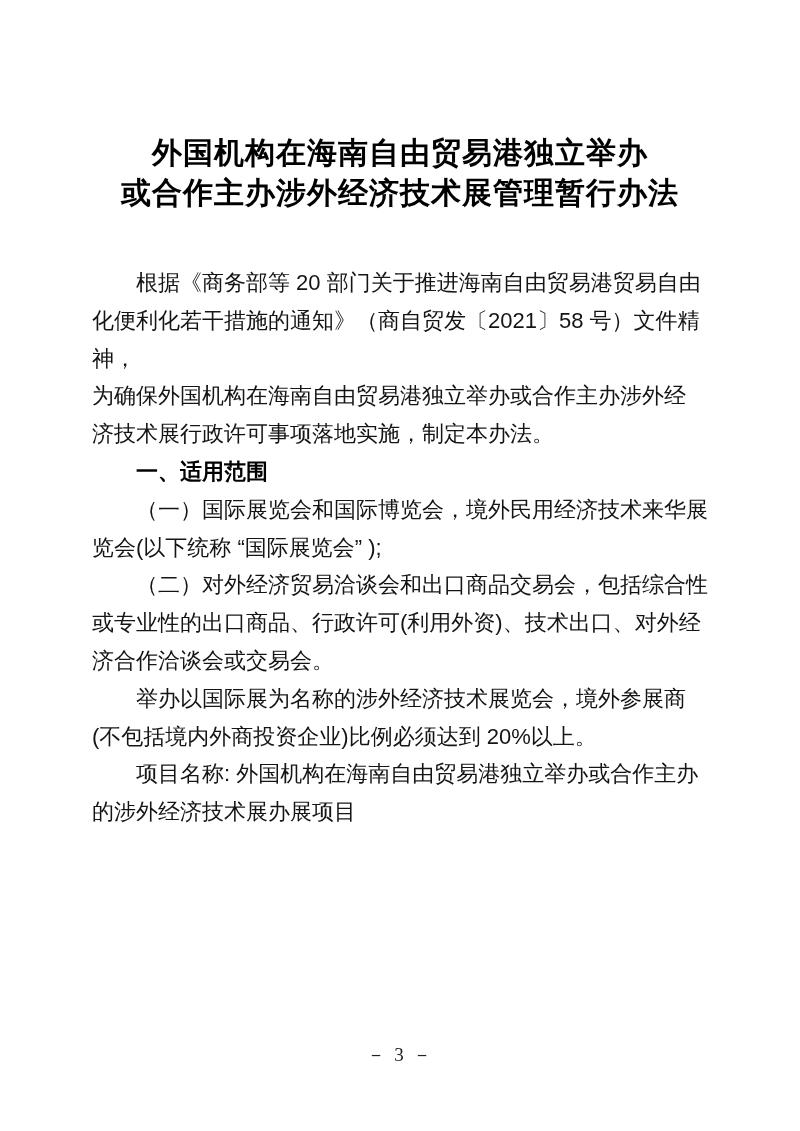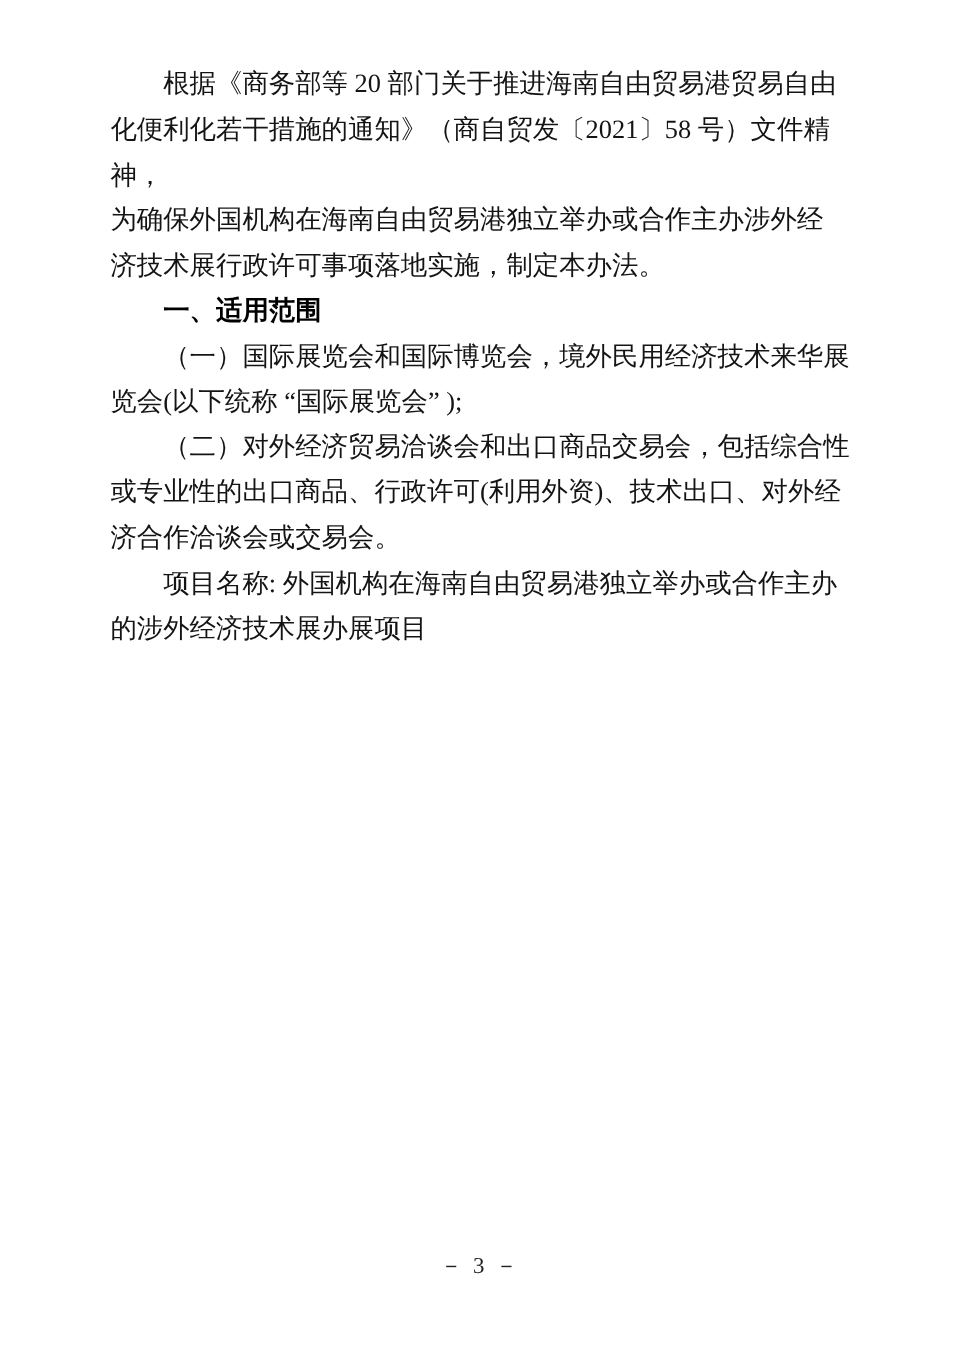--- a/index.html
+++ b/index.html
@@ -29,21 +29,21 @@
     white-space: pre-line;
     color: #000000;
   }
   .doc-body {
     margin-top: 51px;
   }
   .block {
     margin: 0;
     white-space: pre-line;
     text-indent: 2em;
-    font-family: Liberation Serif, serif;
+    font-family: Liberation Sans, sans-serif;
     font-size: 22px;
     line-height: 37.8px;
     color: #141414;
   }
   .block.heading {
     font-family: "Liberation Sans", "DejaVu Sans", sans-serif;
     font-weight: 700;
     color: #000000;
   }
   .page-footer {
@@ -55,32 +55,36 @@
     font-family: "Liberation Serif", "DejaVu Serif", serif;
     font-size: 19px;
     letter-spacing: 2px;
     color: #222222;
   }
 </style>
 </head>
 <body>
 
 <div class="page">
+  <h1 class="doc-title">外国机构在海南自由贸易港独立举办
+或合作主办涉外经济技术展管理暂行办法</h1>
 
   <div class="doc-body">
       <p class="block paragraph">根据《商务部等 20 部门关于推进海南自由贸易港贸易自由
 化便利化若干措施的通知》（商自贸发〔2021〕58 号）文件精神，
 为确保外国机构在海南自由贸易港独立举办或合作主办涉外经
 济技术展行政许可事项落地实施，制定本办法。</p>
       <p class="block heading">一、适用范围</p>
       <p class="block paragraph">（一）国际展览会和国际博览会，境外民用经济技术来华展
 览会(以下统称 “国际展览会” );</p>
       <p class="block paragraph">（二）对外经济贸易洽谈会和出口商品交易会，包括综合性
 或专业性的出口商品、行政许可(利用外资)、技术出口、对外经
 济合作洽谈会或交易会。</p>
+      <p class="block paragraph">举办以国际展为名称的涉外经济技术展览会，境外参展商
+(不包括境内外商投资企业)比例必须达到 20%以上。</p>
       <p class="block paragraph">项目名称: 外国机构在海南自由贸易港独立举办或合作主办
 的涉外经济技术展办展项目</p>
     </div>
 
   <div class="page-footer">
     <span>－ 3 －</span>
   </div>
 </div>
 
 </body></html>

